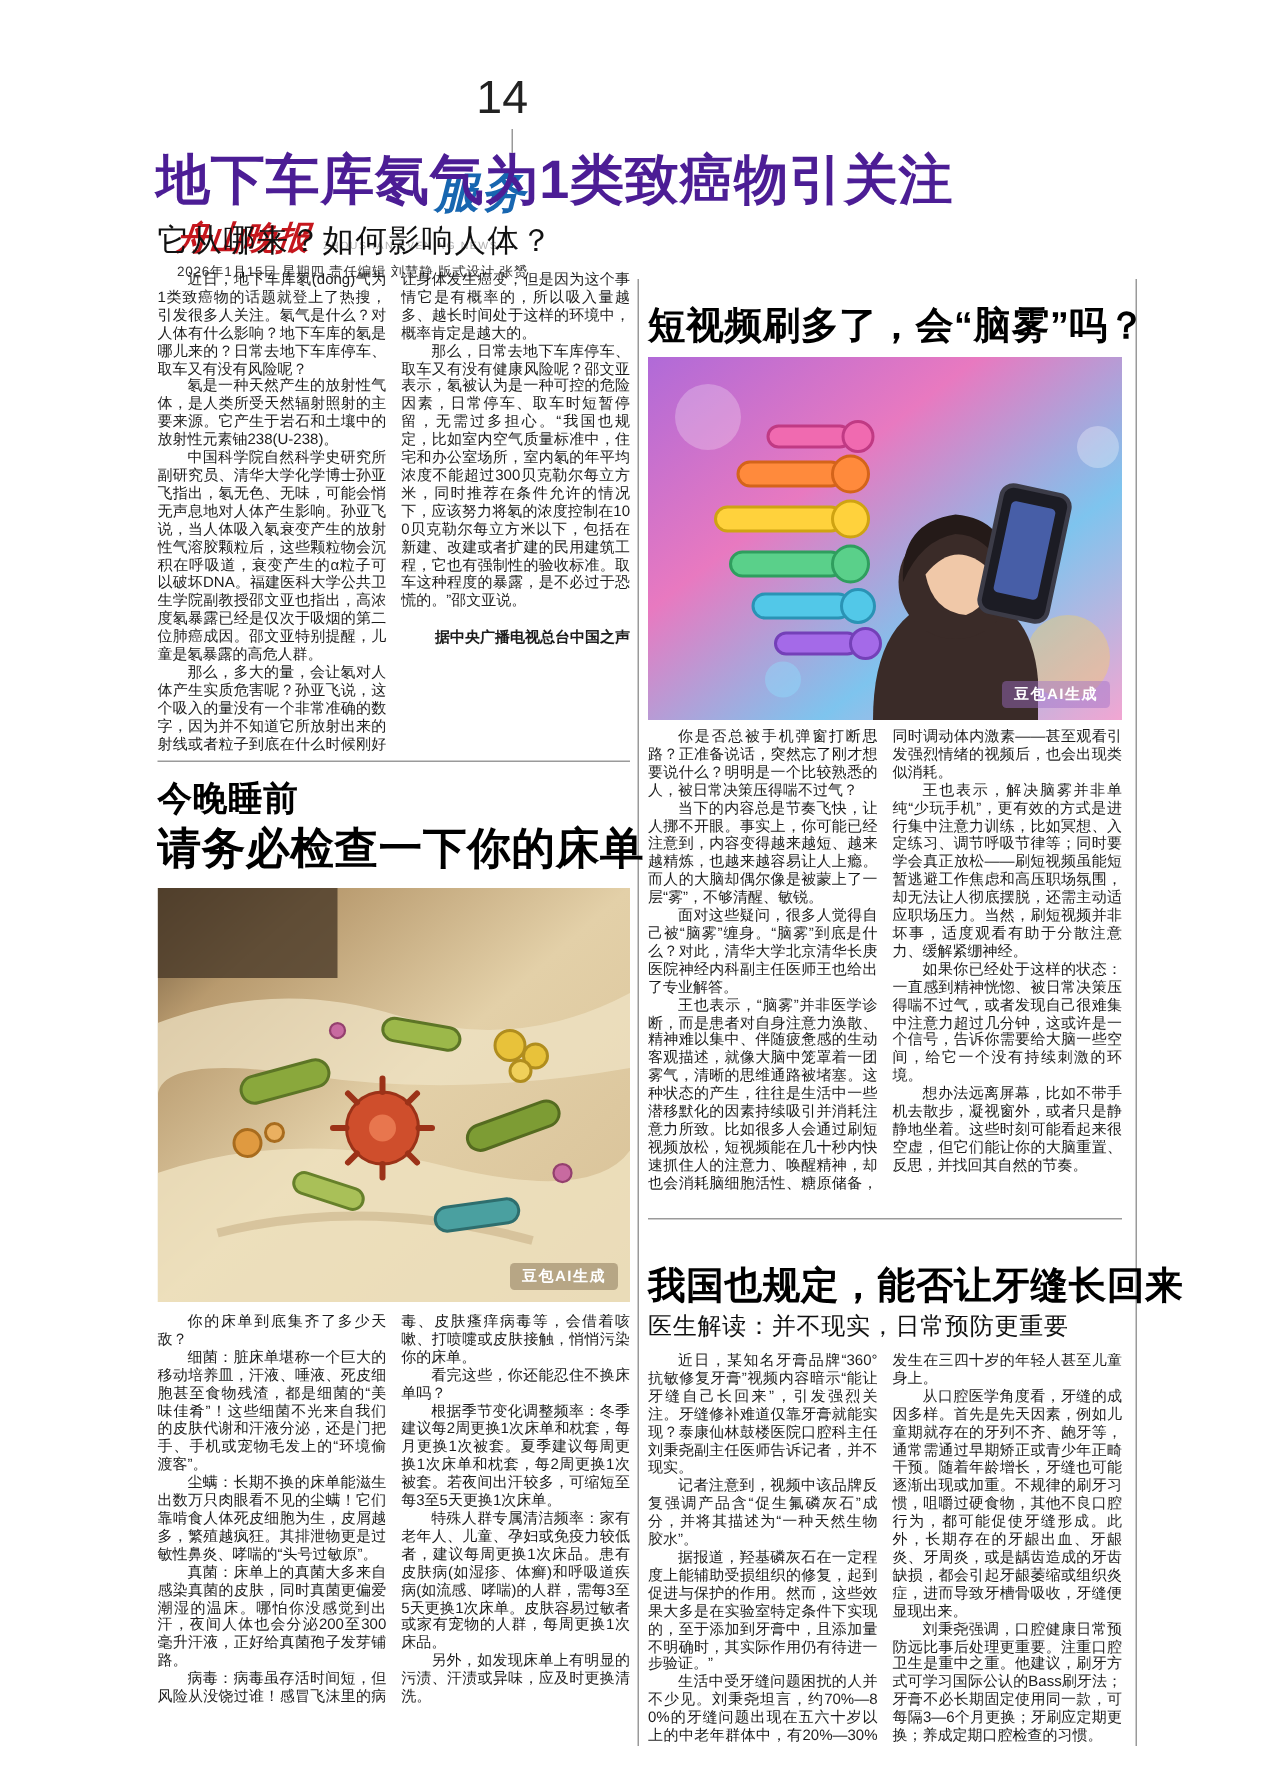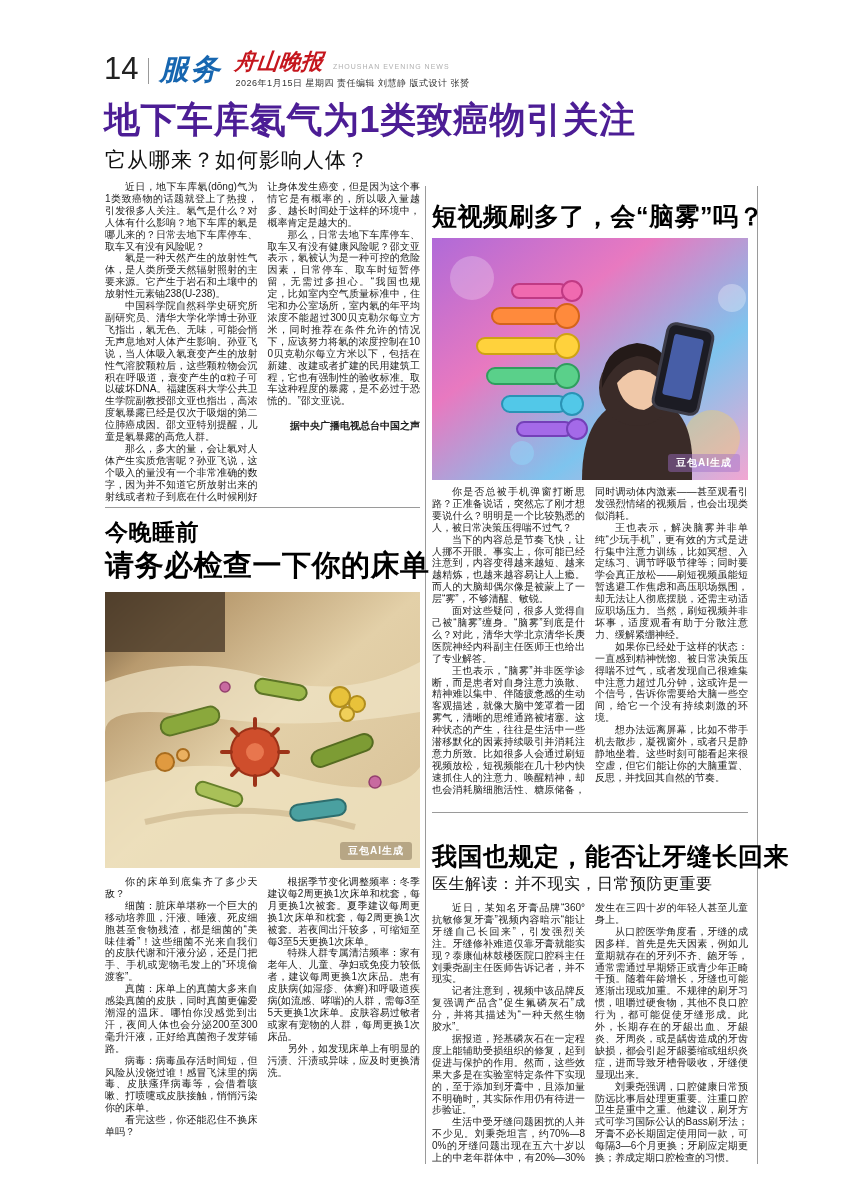--- a/index.html
+++ b/index.html
@@ -1,21 +1,21 @@
 <!DOCTYPE html>
 <html><head>
 <meta charset="utf-8">
 <style>
   html,body{margin:0;padding:0;background:#fff;}
   .page{position:relative;width:842px;height:1191px;background:#ffffff;overflow:hidden;
         font-family:"Liberation Sans","DejaVu Sans",sans-serif;color:#1a1a1a;}
   .abs{position:absolute;}
 
   
-  .hdr{position:absolute;left:104px;top:48px;display:flex;align-items:center;}
+  .hdr{position:absolute;left:104px;top:48px;display:flex;align-items:flex-end;flex-direction:column;}
   .page-num{font-size:31px;color:#222;line-height:34px;}
   .vbar{display:inline-block;width:1px;height:26px;background:#999;margin:4px 10px 0 10px;}
   .section-title{font-size:29px;font-weight:bold;font-style:italic;color:#1766b0;line-height:34px;letter-spacing:2px;}
   .masthead{margin-left:14px;padding-top:2px;}
   .logo-cn{font-family:"DejaVu Serif","Liberation Serif",serif;font-style:italic;font-weight:bold;
            color:#c5161d;font-size:22px;line-height:22px;transform:skewX(-6deg);display:inline-block;}
   .logo-en{font-size:7px;color:#b0b0b0;letter-spacing:1px;margin-left:5px;}
   .dateline{font-size:9px;color:#333;margin-top:4px;letter-spacing:0.5px;}
 
   
@@ -122,20 +122,21 @@
       <rect x="185" y="210" width="56" height="16" rx="8" fill="#4aa0a0" stroke="#2e6e6e" stroke-width="2" transform="rotate(-8 213 218)"></rect>
       <circle cx="120" cy="95" r="5" fill="#c86aa0" stroke="#94406e" stroke-width="1.5"></circle>
       <circle cx="270" cy="190" r="6" fill="#c86aa0" stroke="#94406e" stroke-width="1.5"></circle>
     </svg>
     <span class="badge badge2">豆包AI生成</span>
   </div>
 
   <div class="abs body-text" style="left:105px;top:876px;width:315px;height:270px;">
       <p>你的床单到底集齐了多少天敌？</p>
       <p>细菌：脏床单堪称一个巨大的移动培养皿，汗液、唾液、死皮细胞甚至食物残渣，都是细菌的“美味佳肴”！这些细菌不光来自我们的皮肤代谢和汗液分泌，还是门把手、手机或宠物毛发上的“环境偷渡客”。</p>
+      <p>尘螨：长期不换的床单能滋生出数万只肉眼看不见的尘螨！它们靠啃食人体死皮细胞为生，皮屑越多，繁殖越疯狂。其排泄物更是过敏性鼻炎、哮喘的“头号过敏原”。</p>
       <p>真菌：床单上的真菌大多来自感染真菌的皮肤，同时真菌更偏爱潮湿的温床。哪怕你没感觉到出汗，夜间人体也会分泌200至300毫升汗液，正好给真菌孢子发芽铺路。</p>
       <p>病毒：病毒虽存活时间短，但风险从没饶过谁！感冒飞沫里的病毒、皮肤瘙痒病毒等，会借着咳嗽、打喷嚏或皮肤接触，悄悄污染你的床单。</p>
       <p>看完这些，你还能忍住不换床单吗？</p>
       <p>根据季节变化调整频率：冬季建议每2周更换1次床单和枕套，每月更换1次被套。夏季建议每周更换1次床单和枕套，每2周更换1次被套。若夜间出汗较多，可缩短至每3至5天更换1次床单。</p>
       <p>特殊人群专属清洁频率：家有老年人、儿童、孕妇或免疫力较低者，建议每周更换1次床品。患有皮肤病(如湿疹、体癣)和呼吸道疾病(如流感、哮喘)的人群，需每3至5天更换1次床单。皮肤容易过敏者或家有宠物的人群，每周更换1次床品。</p>
       <p>另外，如发现床单上有明显的污渍、汗渍或异味，应及时更换清洗。</p>
     </div>
 
   <div class="abs h2" style="left:432px;top:200px;font-size:25px;">短视频刷多了，会“脑雾”吗？</div>
 

